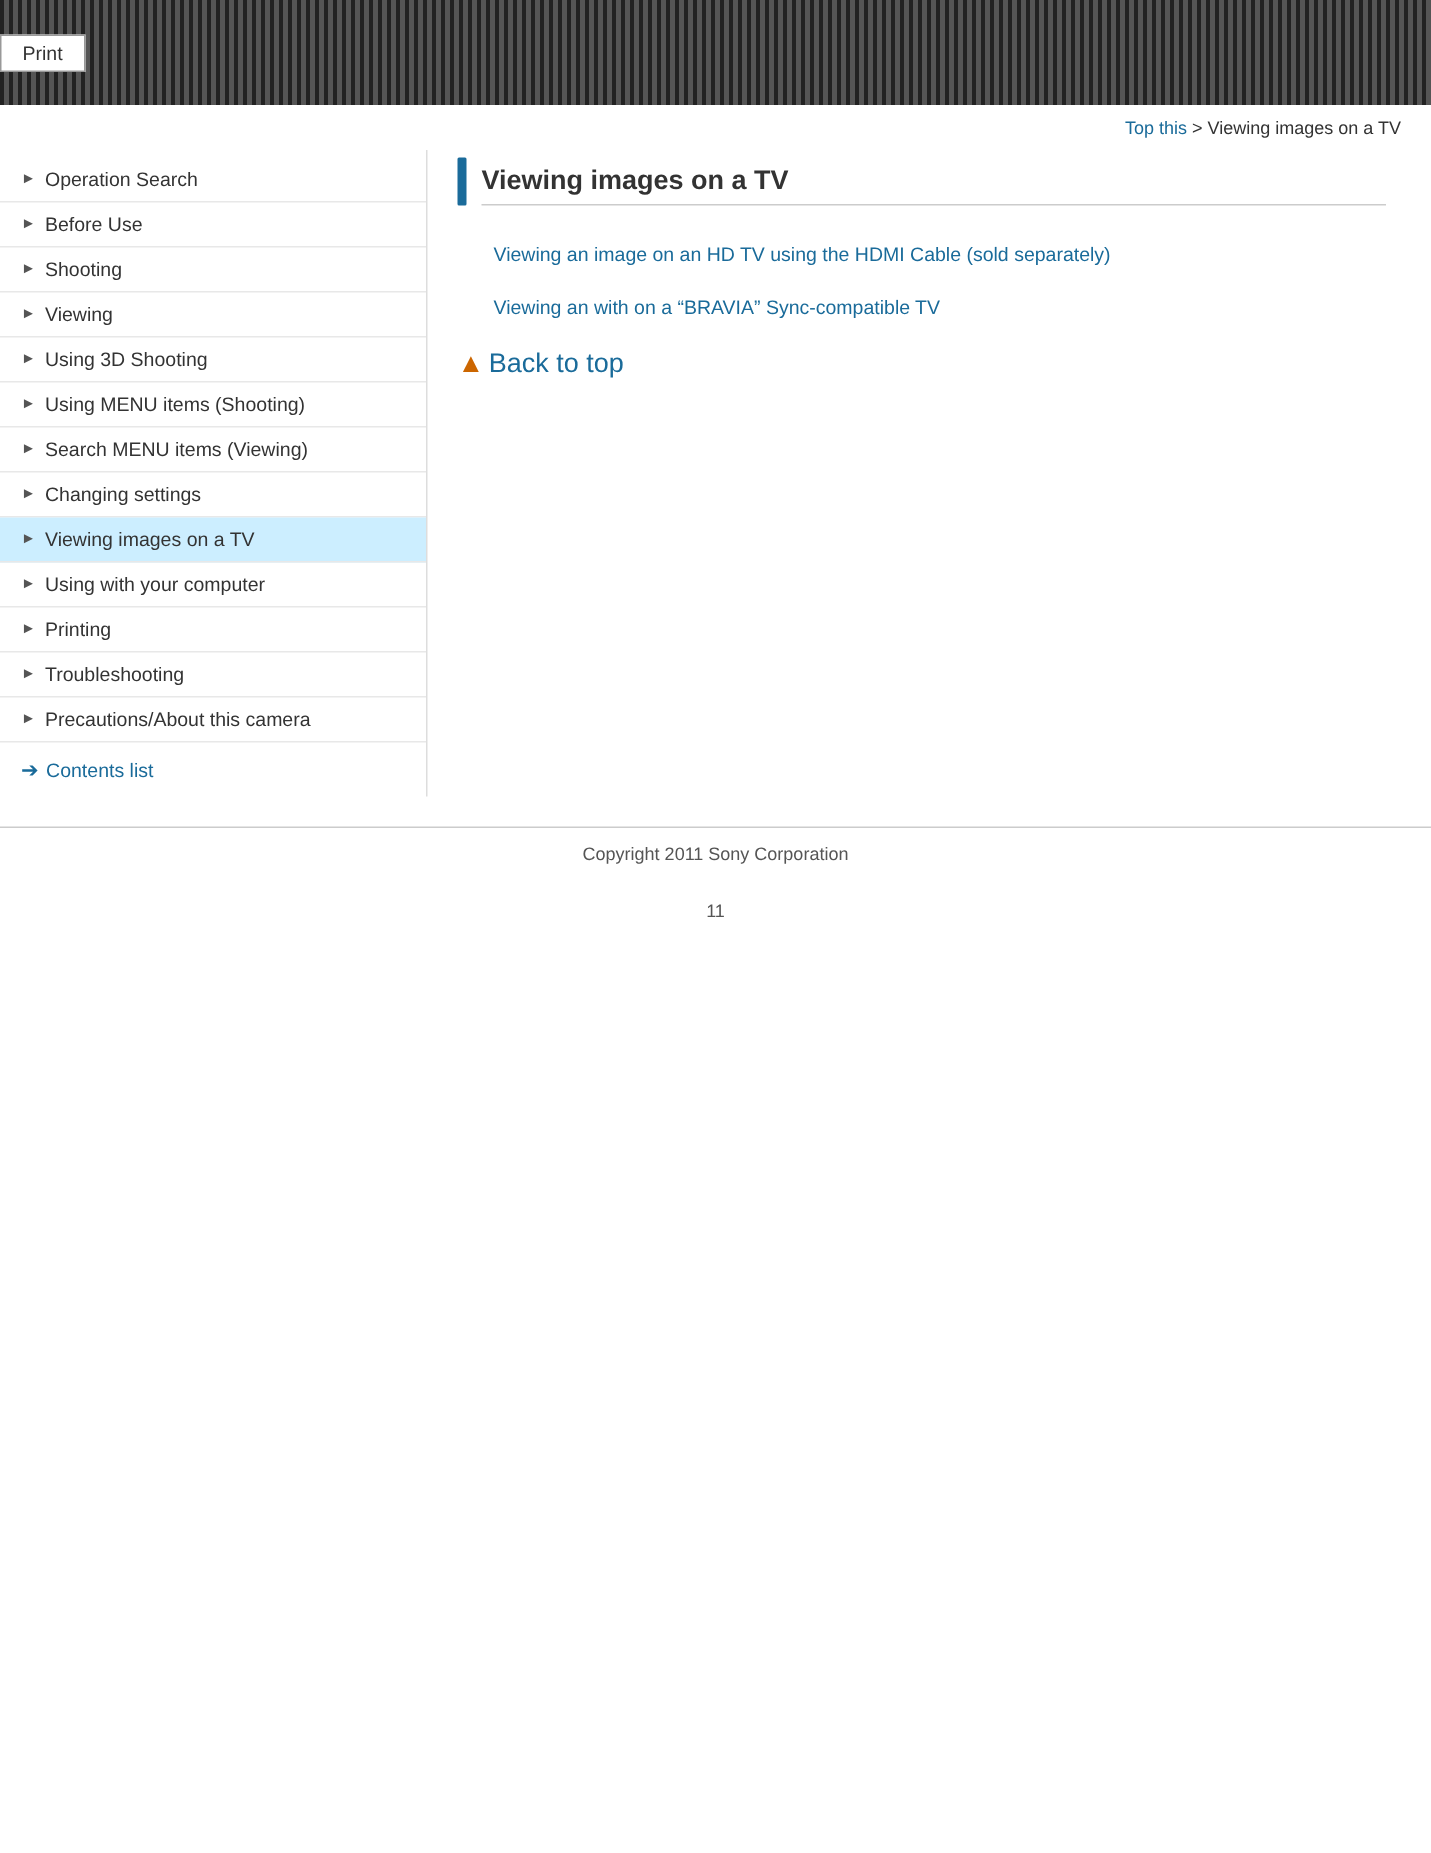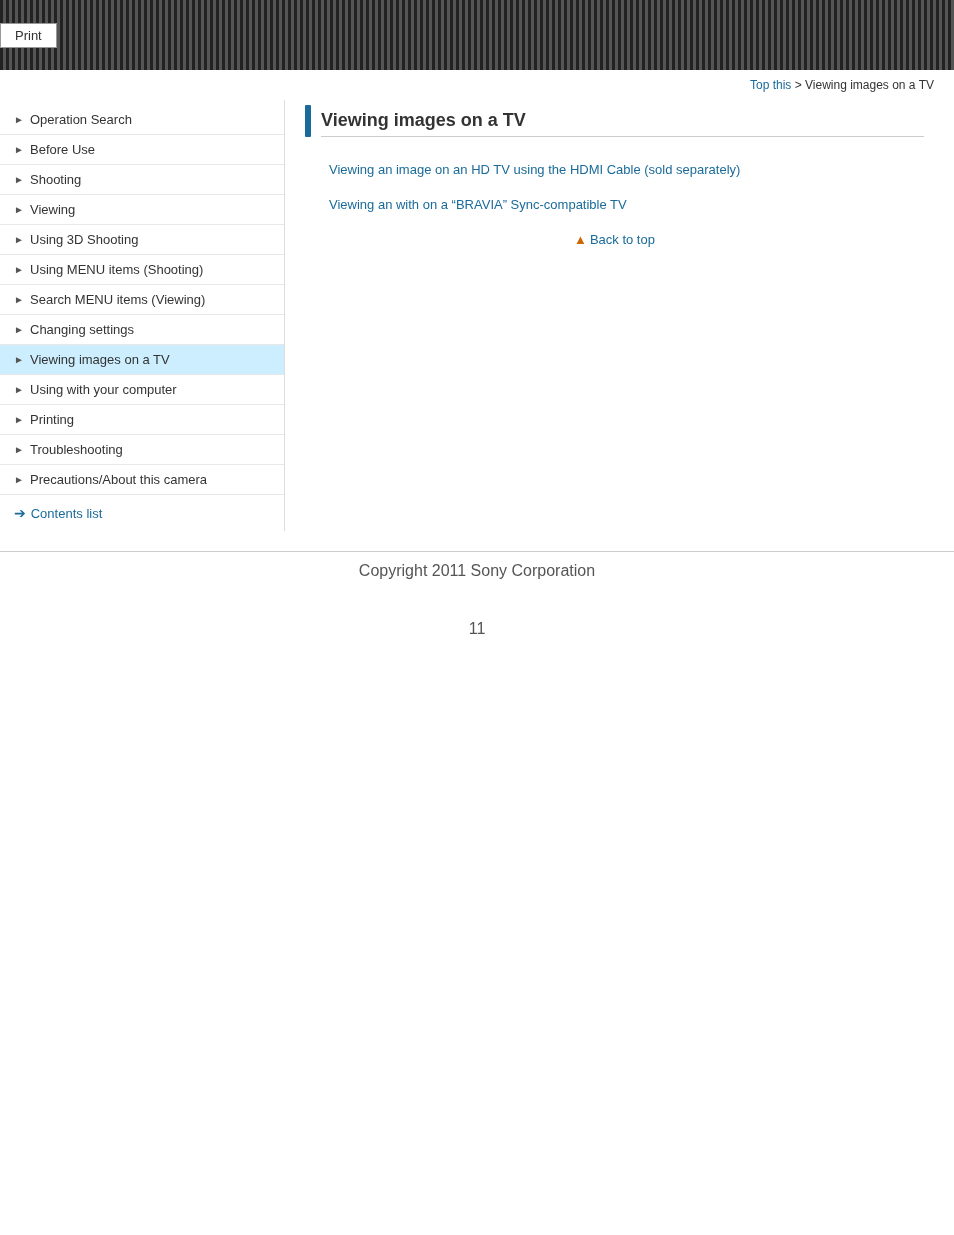--- a/index.html
+++ b/index.html
@@ -145,48 +145,48 @@
       color: #1a6b9a;
       text-decoration: none;
       font-size: 13px;
       margin-bottom: 20px;
       margin-top: 10px;
       margin-left: 24px;
     }
 
     
     .back-to-top {
-      text-align: center;
-      color: #1a6b9a;
-      font-size: 13px;
+      text-align: left;
+      color: #1a6b9a;
+      font-size: 18px;
       margin-top: 10px;
       cursor: pointer;
     }
 
     .back-to-top .triangle {
       color: #cc6600;
       margin-right: 3px;
     }
 
     
     .footer {
       border-top: 1px solid #ccc;
       text-align: center;
       padding: 10px;
-      font-size: 16px;
+      font-size: 12px;
       color: #555;
       margin-top: 20px;
     }
 
     
     .page-number {
       text-align: center;
-      font-size: 16px;
+      font-size: 12px;
       color: #555;
-      margin-top: 30px;
+      margin-top: 14px;
       padding-bottom: 10px;
     }
   </style>
 </head>
 <body>
 
 <div class="header-bar">
   <button class="print-button">Print</button>
 </div>
 

